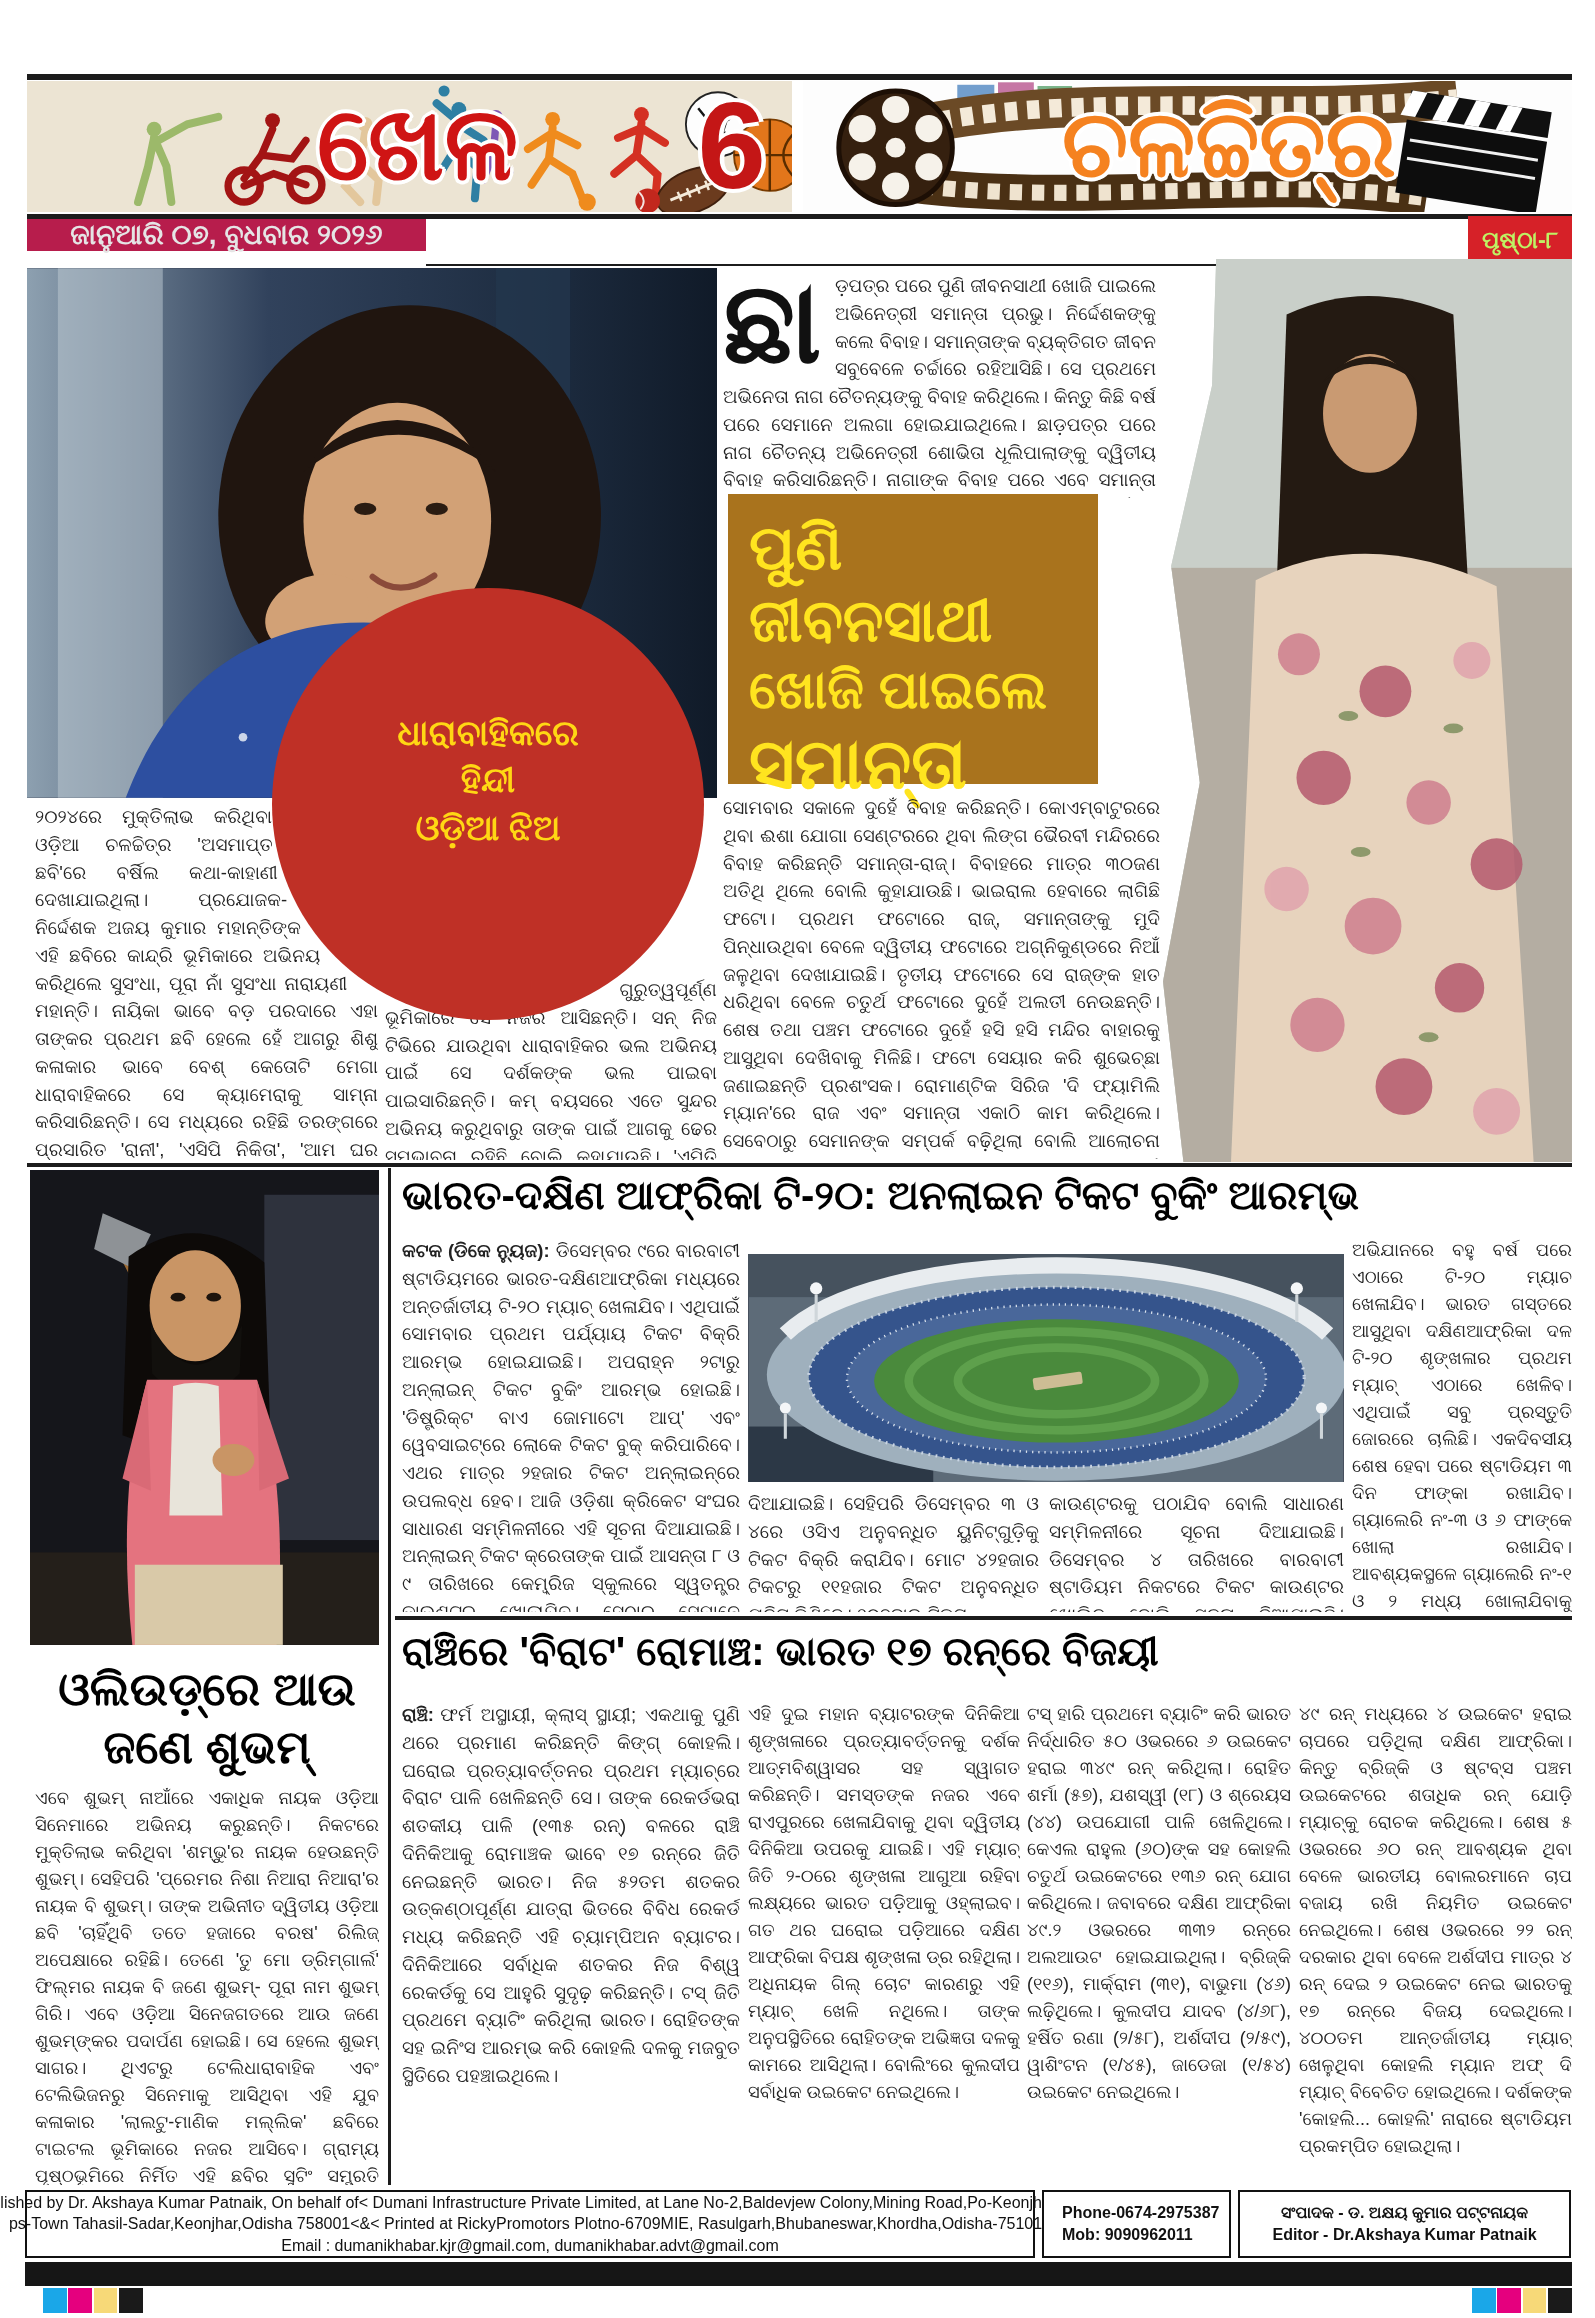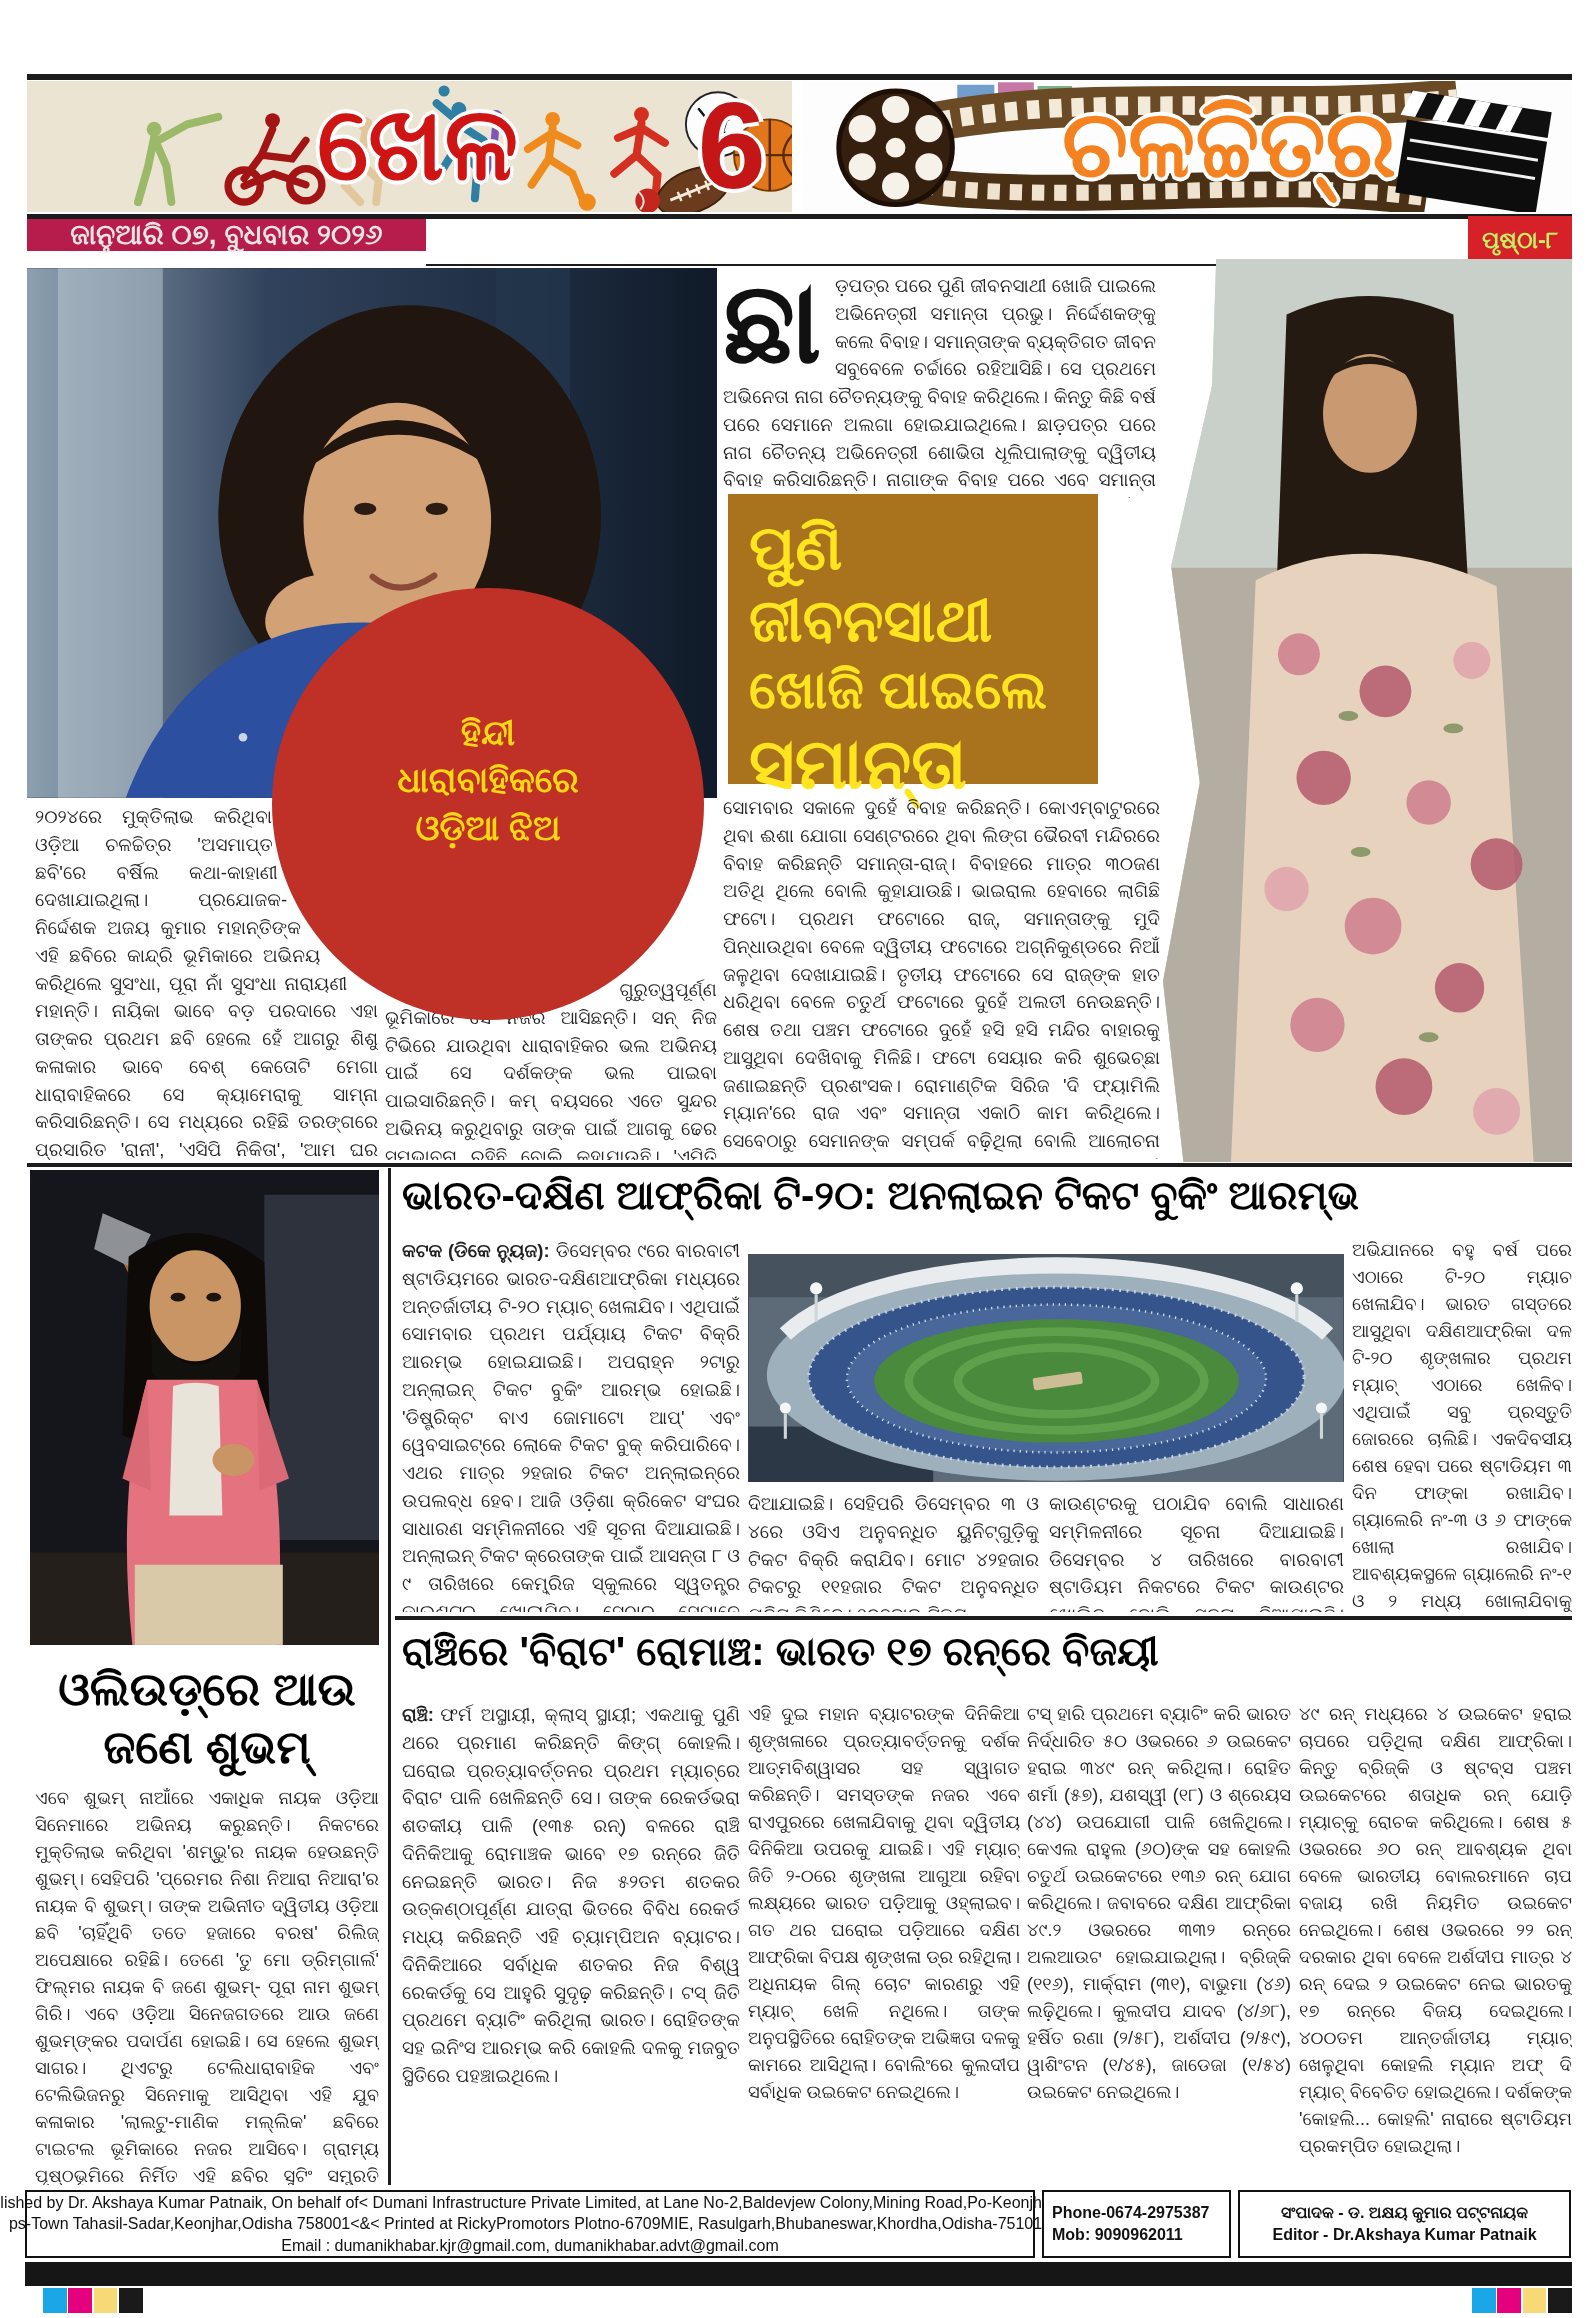--- a/index.html
+++ b/index.html
@@ -231,22 +231,22 @@
   <div class="goldbox">
     <div class="g1">ପୁଣି</div>
     <div class="g2">ଜୀବନସାଥୀ</div>
     <div class="g3">ଖୋଜି ପାଇଲେ</div>
     <div class="g4">ସମାନ୍ତା</div>
   </div>
 
   <div class="abs jtext" style="left:723px;top:794px;width:437px;height:365px;">ସୋମବାର ସକାଳେ ଦୁହେଁ ବିବାହ କରିଛନ୍ତି। କୋଏମ୍ବାଟୁରରେ ଥିବା ଈଶା ଯୋଗା ସେଣ୍ଟରରେ ଥିବା ଲିଙ୍ଗ ଭୈରବୀ ମନ୍ଦିରରେ ବିବାହ କରିଛନ୍ତି ସମାନ୍ତା-ରାଜ୍। ବିବାହରେ ମାତ୍ର ୩୦ଜଣ ଅତିଥି ଥିଲେ ବୋଲି କୁହାଯାଉଛି। ଭାଇରାଲ ହେବାରେ ଲାଗିଛି ଫଟୋ। ପ୍ରଥମ ଫଟୋରେ ରାଜ୍, ସମାନ୍ତାଙ୍କୁ ମୁଦି ପିନ୍ଧାଉଥିବା ବେଳେ ଦ୍ୱିତୀୟ ଫଟୋରେ ଅଗ୍ନିକୁଣ୍ଡରେ ନିଆଁ ଜଳୁଥିବା ଦେଖାଯାଇଛି। ତୃତୀୟ ଫଟୋରେ ସେ ରାଜ୍‌ଙ୍କ ହାତ ଧରିଥିବା ବେଳେ ଚତୁର୍ଥ ଫଟୋରେ ଦୁହେଁ ଅଲତୀ ନେଉଛନ୍ତି। ଶେଷ ତଥା ପଞ୍ଚମ ଫଟୋରେ ଦୁହେଁ ହସି ହସି ମନ୍ଦିର ବାହାରକୁ ଆସୁଥିବା ଦେଖିବାକୁ ମିଳିଛି। ଫଟୋ ସେୟାର କରି ଶୁଭେଚ୍ଛା ଜଣାଇଛନ୍ତି ପ୍ରଶଂସକ। ରୋମାଣ୍ଟିକ ସିରିଜ 'ଦି ଫ୍ୟାମିଲି ମ୍ୟାନ'ରେ ରାଜ ଏବଂ ସମାନ୍ତା ଏକାଠି କାମ କରିଥିଲେ। ସେବେଠାରୁ ସେମାନଙ୍କ ସମ୍ପର୍କ ବଢ଼ିଥିଲା ବୋଲି ଆଲୋଚନା ହେଉଛି। ଏଭଳି ଖବର ସାମ୍ନାକୁ ଆସିବା ପରେ ଟଲିଉଡ଼ରେ ଚର୍ଚ୍ଚା ଜୋର ଧରିଛି।</div>
 
   <div class="circle-note">
+    <div>ଧାରାବାହିକରେ</div>
     <div>ହିନ୍ଦୀ</div>
-    <div>ଧାରାବାହିକରେ</div>
     <div>ଓଡ଼ିଆ ଝିଅ</div>
   </div>
 
   <div class="abs jtext" style="left:35px;top:803px;width:343px;height:357px;">
     <span class="sp1"></span><span>୨୦୨୪ରେ ମୁକ୍ତିଲାଭ କରିଥିବା ଓଡ଼ିଆ ଚଳଚ୍ଚିତ୍ର 'ଅସମାପ୍ତ ଛବି'ରେ ବର୍ଷିଲ କଥା-କାହାଣୀ ଦେଖାଯାଇଥିଲା। ପ୍ରଯୋଜକ-ନିର୍ଦ୍ଦେଶକ ଅଜୟ କୁମାର ମହାନ୍ତିଙ୍କ ଏହି ଛବିରେ କାନ୍ଦ୍ରି ଭୂମିକାରେ ଅଭିନୟ କରିଥିଲେ ସୁସଂଧା, ପୂରା ନାଁ ସୁସଂଧା ନାରାୟଣୀ ମହାନ୍ତି। ନାୟିକା ଭାବେ ବଡ଼ ପରଦାରେ ଏହା ତାଙ୍କର ପ୍ରଥମ ଛବି ହେଲେ ହେଁ ଆଗରୁ ଶିଶୁ କଳାକାର ଭାବେ ବେଶ୍ କେତୋଟି ମେଗା ଧାରାବାହିକରେ ସେ କ୍ୟାମେରାକୁ ସାମ୍ନା କରିସାରିଛନ୍ତି। ସେ ମଧ୍ୟରେ ରହିଛି ତରଙ୍ଗରେ ପ୍ରସାରିତ 'ରାନୀ', 'ଏସିପି ନିକିତା', 'ଆମ ଘର ଲକ୍ଷ୍ମୀ' ଓ 'ତାରାତାରିଣୀ'। ଏହାଛଡ଼ା ହିନ୍ଦୀ ମ୍ୟୁଜିକ ଭିଡିଓ 'ସନମ୍', ଓଡ଼ିଆ ମ୍ୟୁଜିକ ଭିଡିଓ 'ଏ ହେଉଛି ମୋ ଗାଁରେ' ଓ 'କୁଆଡେ ଯାଉଛ ଲୋ ନଈ ପଠାରେ'ରେ ବି ନଜର ଆସିଛନ୍ତି ସୁସଂଧା।</span>
   </div>
   <div class="abs jtext" style="left:385px;top:803px;width:332px;height:357px;">
     <span class="sp2"></span><span>ଗୁରୁତ୍ୱପୂର୍ଣ୍ଣ ଭୂମିକାରେ ସେ ନଜର ଆସିଛନ୍ତି। ସନ୍ ନିଜ ଟିଭିରେ ଯାଉଥିବା ଧାରାବାହିକର ଭଲ ଅଭିନୟ ପାଇଁ ସେ ଦର୍ଶକଙ୍କ ଭଲ ପାଇବା ପାଇସାରିଛନ୍ତି। କମ୍ ବୟସରେ ଏତେ ସୁନ୍ଦର ଅଭିନୟ କରୁଥିବାରୁ ତାଙ୍କ ପାଇଁ ଆଗକୁ ଢେର ସମ୍ଭାବନା ରହିଛି ବୋଲି କୁହାଯାଉଛି। 'ଏମିତି ଓଡ଼ିଆ ଝିଅ-୨୦୨୪' ପ୍ରତିଯୋଗିତାରେ ସୁଯୋଗ ପାଇଥିବା ବେଳେ ଏବେ ଗୋଟିଏ ହିନ୍ଦୀ ଧାରାବାହିକରେ ମୁଖ୍ୟ ଭୂମିକାରେ ଅଭିନୟ କରିବାକୁ ଯାଉଛନ୍ତି। ଏହି ଯୋଗରୁ ଜାତୀୟ ସ୍ତରର ଦର୍ଶକଙ୍କ ପାଖରେ ଓଡ଼ିଆ ଝିଅଟିଏ ପହଞ୍ଚିପାରିବ। ଶୀଘ୍ର ସୁଟିଂ ଆରମ୍ଭ ହେବ ବୋଲି ସେ ସୂଚନା ଦେଇଛନ୍ତି। ଏହି ଖବର ପ୍ରକାଶ ପାଇବା ପରେ ତାଙ୍କ ନିକଟକୁ ଶୁଭେଚ୍ଛାର ସୁଅ ଛୁଟିଛି।</span>
   </div>
 
@@ -327,21 +327,21 @@
   </div>
   <div class="abs jtext" style="left:748px;top:1701px;width:272px;height:482px;font-size:18px;">ଏହି ଦୁଇ ମହାନ ବ୍ୟାଟରଙ୍କ ଦିନିକିଆ ଶୃଙ୍ଖଳାରେ ପ୍ରତ୍ୟାବର୍ତ୍ତନକୁ ଦର୍ଶକ ଆତ୍ମବିଶ୍ୱାସର ସହ ସ୍ୱାଗତ କରିଛନ୍ତି। ସମସ୍ତଙ୍କ ନଜର ଏବେ ରାଏପୁରରେ ଖେଳାଯିବାକୁ ଥିବା ଦ୍ୱିତୀୟ ଦିନିକିଆ ଉପରକୁ ଯାଇଛି। ଏହି ମ୍ୟାଚ୍ ଜିତି ୨-୦ରେ ଶୃଙ୍ଖଳା ଆଗୁଆ ରହିବା ଲକ୍ଷ୍ୟରେ ଭାରତ ପଡ଼ିଆକୁ ଓହ୍ଲାଇବ। ଗତ ଥର ଘରୋଇ ପଡ଼ିଆରେ ଦକ୍ଷିଣ ଆଫ୍ରିକା ବିପକ୍ଷ ଶୃଙ୍ଖଳା ଡ୍ର ରହିଥିଲା। ଅଧିନାୟକ ଗିଲ୍ ଚୋଟ କାରଣରୁ ଏହି ମ୍ୟାଚ୍ ଖେଳି ନଥିଲେ। ତାଙ୍କ ଅନୁପସ୍ଥିତିରେ ରୋହିତଙ୍କ ଅଭିଜ୍ଞତା ଦଳକୁ କାମରେ ଆସିଥିଲା। ବୋଲିଂରେ କୁଲଦୀପ ସର୍ବାଧିକ ଉଇକେଟ ନେଇଥିଲେ।</div>
   <div class="abs jtext" style="left:1027px;top:1701px;width:264px;height:482px;font-size:18px;">ଟସ୍ ହାରି ପ୍ରଥମେ ବ୍ୟାଟିଂ କରି ଭାରତ ନିର୍ଦ୍ଧାରିତ ୫୦ ଓଭରରେ ୬ ଉଇକେଟ ହରାଇ ୩୪୯ ରନ୍ କରିଥିଲା। ରୋହିତ ଶର୍ମା (୫୭), ଯଶସ୍ୱୀ (୧୮) ଓ ଶ୍ରେୟସ (୪୪) ଉପଯୋଗୀ ପାଳି ଖେଳିଥିଲେ। କେଏଲ ରାହୁଲ (୬୦)ଙ୍କ ସହ କୋହଲି ଚତୁର୍ଥ ଉଇକେଟରେ ୧୩୬ ରନ୍ ଯୋଗ କରିଥିଲେ। ଜବାବରେ ଦକ୍ଷିଣ ଆଫ୍ରିକା ୪୯.୨ ଓଭରରେ ୩୩୨ ରନ୍‌ରେ ଅଲଆଉଟ ହୋଇଯାଇଥିଲା। ବ୍ରିଜ୍‌କି (୧୧୬), ମାର୍କ୍ରାମ (୩୧), ବାଭୁମା (୪୬) ଲଢ଼ିଥିଲେ। କୁଲଦୀପ ଯାଦବ (୪/୬୮), ହର୍ଷିତ ରଣା (୨/୫୮), ଅର୍ଶଦୀପ (୨/୫୯), ୱାଶିଂଟନ (୧/୪୫), ଜାଡେଜା (୧/୫୪) ଉଇକେଟ ନେଇଥିଲେ।</div>
   <div class="abs jtext" style="left:1299px;top:1701px;width:273px;height:482px;font-size:18px;">୪୯ ରନ୍ ମଧ୍ୟରେ ୪ ଉଇକେଟ ହରାଇ ଚାପରେ ପଡ଼ିଥିଲା ଦକ୍ଷିଣ ଆଫ୍ରିକା। କିନ୍ତୁ ବ୍ରିଜ୍‌କି ଓ ଷ୍ଟବ୍ସ ପଞ୍ଚମ ଉଇକେଟରେ ଶତାଧିକ ରନ୍ ଯୋଡ଼ି ମ୍ୟାଚ୍‌କୁ ରୋଚକ କରିଥିଲେ। ଶେଷ ୫ ଓଭରରେ ୬୦ ରନ୍ ଆବଶ୍ୟକ ଥିବା ବେଳେ ଭାରତୀୟ ବୋଲରମାନେ ଚାପ ବଜାୟ ରଖି ନିୟମିତ ଉଇକେଟ ନେଇଥିଲେ। ଶେଷ ଓଭରରେ ୨୨ ରନ୍ ଦରକାର ଥିବା ବେଳେ ଅର୍ଶଦୀପ ମାତ୍ର ୪ ରନ୍ ଦେଇ ୨ ଉଇକେଟ ନେଇ ଭାରତକୁ ୧୭ ରନ୍‌ରେ ବିଜୟ ଦେଇଥିଲେ। ୪୦୦ତମ ଆନ୍ତର୍ଜାତୀୟ ମ୍ୟାଚ୍ ଖେଳୁଥିବା କୋହଲି ମ୍ୟାନ ଅଫ୍ ଦି ମ୍ୟାଚ୍ ବିବେଚିତ ହୋଇଥିଲେ। ଦର୍ଶକଙ୍କ 'କୋହଲି... କୋହଲି' ନାରାରେ ଷ୍ଟାଡିୟମ ପ୍ରକମ୍ପିତ ହୋଇଥିଲା।</div>
 
   <div class="fbox" style="left:25px;width:1010px;">
     <div class="fl">Published by Dr. Akshaya Kumar Patnaik, On behalf of&lt; Dumani Infrastructure Private Limited,  at Lane No-2,Baldevjew Colony,Mining Road,Po-Keonjhargarh</div>
     <div class="fl">ps-Town Tahasil-Sadar,Keonjhar,Odisha 758001&lt;&amp;&lt;   Printed   at RickyPromotors Plotno-6709MIE, Rasulgarh,Bhubaneswar,Khordha,Odisha-751010</div>
     <div class="fl">Email : dumanikhabar.kjr@gmail.com, dumanikhabar.advt@gmail.com</div>
   </div>
-  <div class="fbox" style="left:1042px;width:189px;align-items:flex-start;padding-left:8px;">
+  <div class="fbox" style="left:1042px;width:189px;align-items:flex-start;padding-left:18px;">
     <div class="fl fb-bold">Phone-0674-2975387</div>
     <div class="fl fb-bold">Mob: 9090962011</div>
   </div>
   <div class="fbox" style="left:1238px;width:333px;">
     <div class="fl fb-ed">ସଂପାଦକ - ଡ. ଅକ୍ଷୟ କୁମାର ପଟ୍ଟନାୟକ</div>
     <div class="fl fb-ed">Editor - Dr.Akshaya Kumar Patnaik</div>
   </div>
 
   <div class="blackbar"></div>
 

